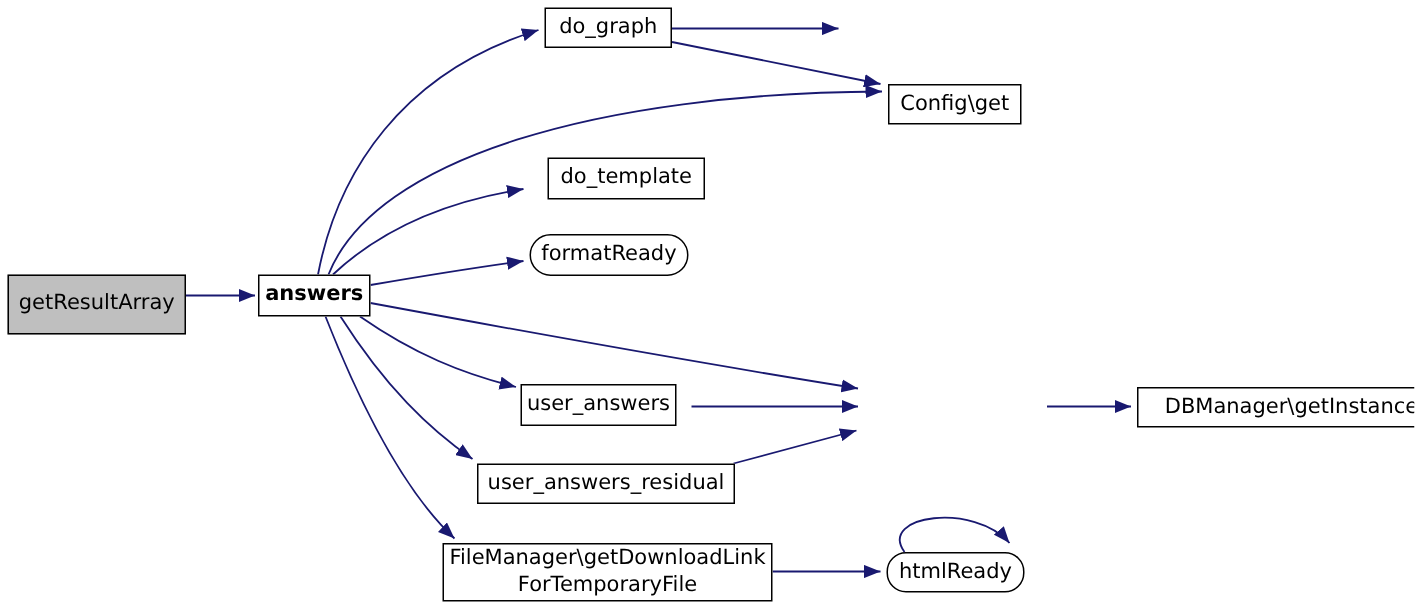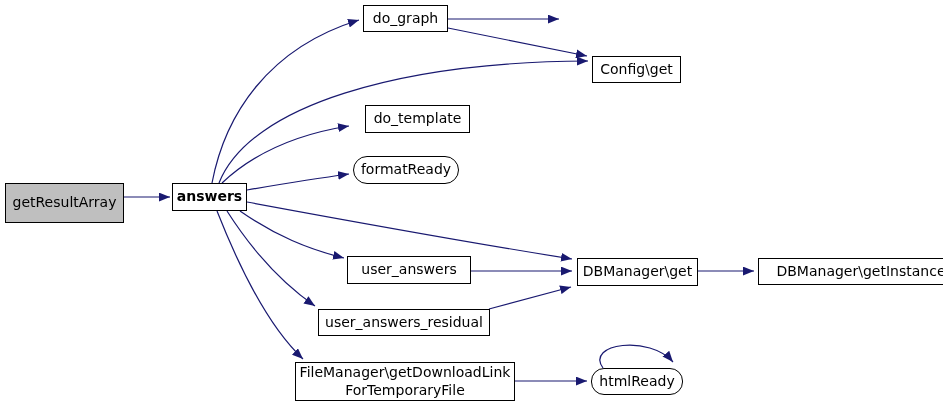--- a/index.html
+++ b/index.html
@@ -35,21 +35,21 @@
   }
   .node.highlight { background: #bfbfbf; cursor: default; }
   
   .n0  { left:   5px; top: 183px; width: 119px; height: 40px; }
   .n1  { left: 172px; top: 183px; width:  75px; height: 28px; font-weight: bold; }
   .n2  { left: 363px; top:   5px; width:  85px; height: 27px; }
   .n3  { left: 563px; top:   5px; width: 147px; height: 27px; }
   .n4  { left: 592px; top:  56px; width:  89px; height: 27px; }
   .n5  { left: 365px; top: 105px; width: 105px; height: 28px; }
   .n6  { left: 353px; top: 156px; width: 106px; height: 28px; border-radius: 14px; }
-  .n7  { left: 347px; top: 256px; width: 124px; height: 28px; }
+  .n7  { left: 347px; top: 256px; width: 104px; height: 28px; }
   .n8  { left: 318px; top: 309px; width: 172px; height: 27px; text-align: right; }
   .n9  { left: 577px; top: 258px; width: 121px; height: 28px; }
   .n10 { left: 758px; top: 258px; width: 206px; height: 27px; }
   .n11 { left: 295px; top: 362px; width: 220px; height: 39px; }
   .n12 { left: 591px; top: 368px; width:  92px; height: 27px; border-radius: 13px; }
 </style>
 </head>
 <body>
 
 <div class="stage">
@@ -81,19 +81,18 @@
   </svg>
 
   <div class="node highlight n0">getResultArray</div>
   <div class="node n1">answers</div>
   <div class="node n2">do_graph</div>
   <div class="node n4">Config\get</div>
   <div class="node n5">do_template</div>
   <div class="node n6">formatReady</div>
   <div class="node n7">user_answers</div>
   <div class="node n8">user_answers_residual</div>
-  <div class="node n9">DBManager\get</div>
   <div class="node n10">DBManager\getInstance</div>
   <div class="node n11">FileManager\getDownloadLink
 ForTemporaryFile</div>
   <div class="node n12">htmlReady</div>
 
 </div>
 
 </body></html>

